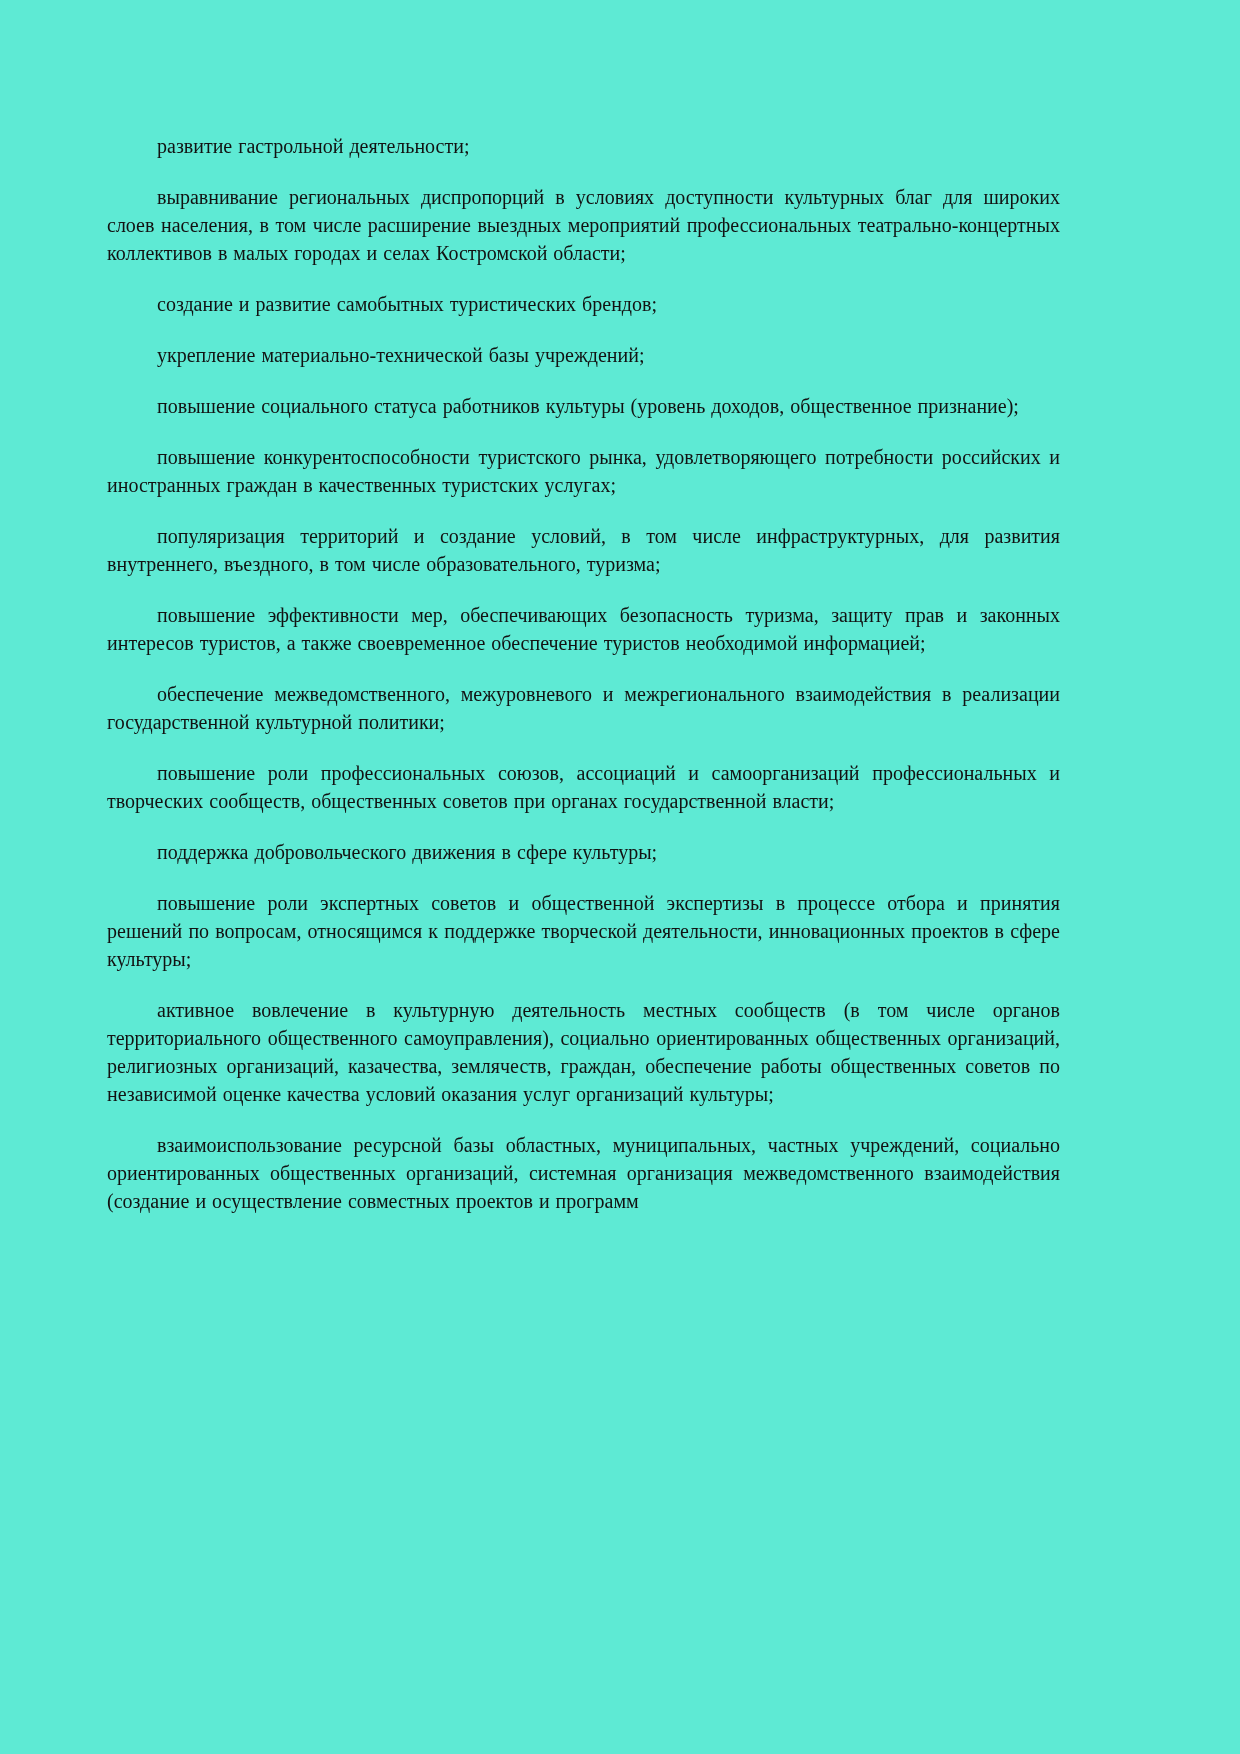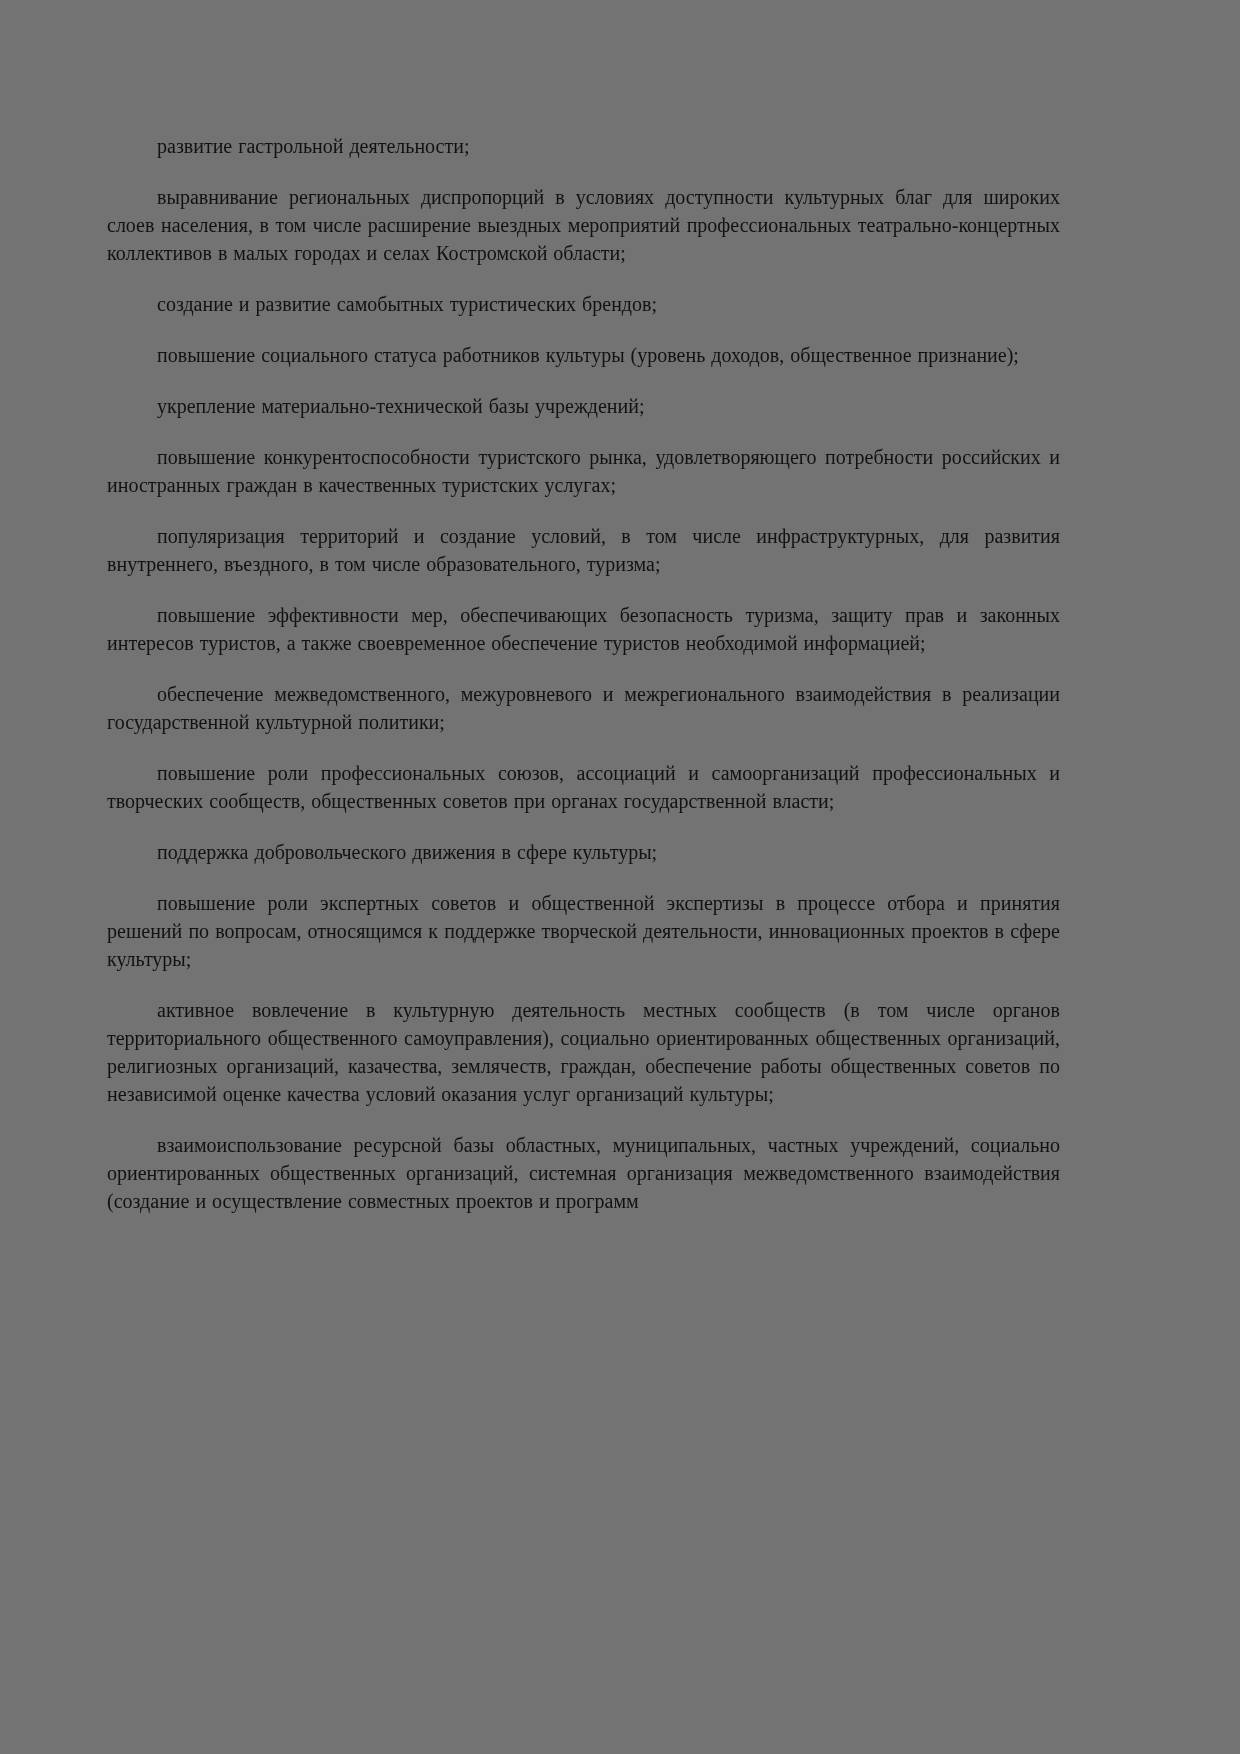--- a/index.html
+++ b/index.html
@@ -3,21 +3,21 @@
 <meta charset="utf-8">
 <style>
   html, body {
     margin: 0;
     padding: 0;
     background: #ffffff;
   }
   .page {
     width: 1240px;
     min-height: 1754px;
-    background: #737373;
+    background: #5eead4;
     box-sizing: border-box;
     padding: 132px 180px 60px 107px;
     font-family: "Liberation Serif", "DejaVu Serif", serif;
     color: #121212;
   }
   .doc-body .para {
     font-size: 20px;
     line-height: 28px;
     text-align: justify;
     text-indent: 50px;
@@ -29,22 +29,22 @@
   }
 </style>
 </head>
 <body>
 
 <div class="page">
   <div class="doc-body">
       <p class="para">развитие гастрольной деятельности;</p>
       <p class="para">выравнивание региональных диспропорций в условиях доступности культурных благ для широких слоев населения, в том числе расширение выездных мероприятий профессиональных театрально-концертных коллективов в малых городах и селах Костромской области;</p>
       <p class="para">создание и развитие самобытных туристических брендов;</p>
+      <p class="para">укрепление материально-технической базы учреждений;</p>
       <p class="para">повышение социального статуса работников культуры (уровень доходов, общественное признание);</p>
-      <p class="para">укрепление материально-технической базы учреждений;</p>
       <p class="para">повышение конкурентоспособности туристского рынка, удовлетворяющего потребности российских и иностранных граждан в качественных туристских услугах;</p>
       <p class="para">популяризация территорий и создание условий, в том числе инфраструктурных, для развития внутреннего, въездного, в том числе образовательного, туризма;</p>
       <p class="para">повышение эффективности мер, обеспечивающих безопасность туризма, защиту прав и законных интересов туристов, а также своевременное обеспечение туристов необходимой информацией;</p>
       <p class="para">обеспечение межведомственного, межуровневого и межрегионального взаимодействия в реализации государственной культурной политики;</p>
       <p class="para">повышение роли профессиональных союзов, ассоциаций и самоорганизаций профессиональных и творческих сообществ, общественных советов при органах государственной власти;</p>
       <p class="para">поддержка добровольческого движения в сфере культуры;</p>
       <p class="para">повышение роли экспертных советов и общественной экспертизы в процессе отбора и принятия решений по вопросам, относящимся к поддержке творческой деятельности, инновационных проектов в сфере культуры;</p>
       <p class="para">активное вовлечение в культурную деятельность местных сообществ (в том числе органов территориального общественного самоуправления), социально ориентированных общественных организаций, религиозных организаций, казачества, землячеств, граждан, обеспечение работы общественных советов по независимой оценке качества условий оказания услуг организаций культуры;</p>
       <p class="para">взаимоиспользование ресурсной базы областных, муниципальных, частных учреждений, социально ориентированных общественных организаций, системная организация межведомственного взаимодействия (создание и осуществление совместных проектов и программ</p>
     </div>

